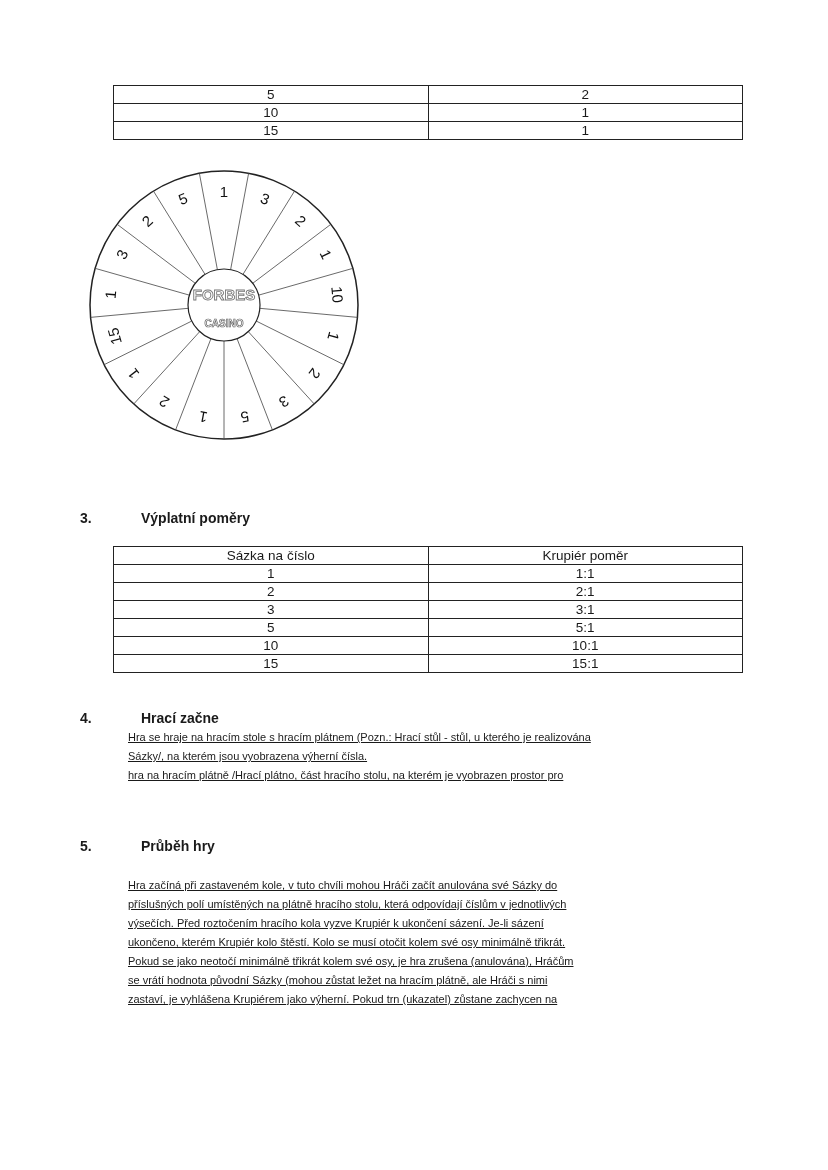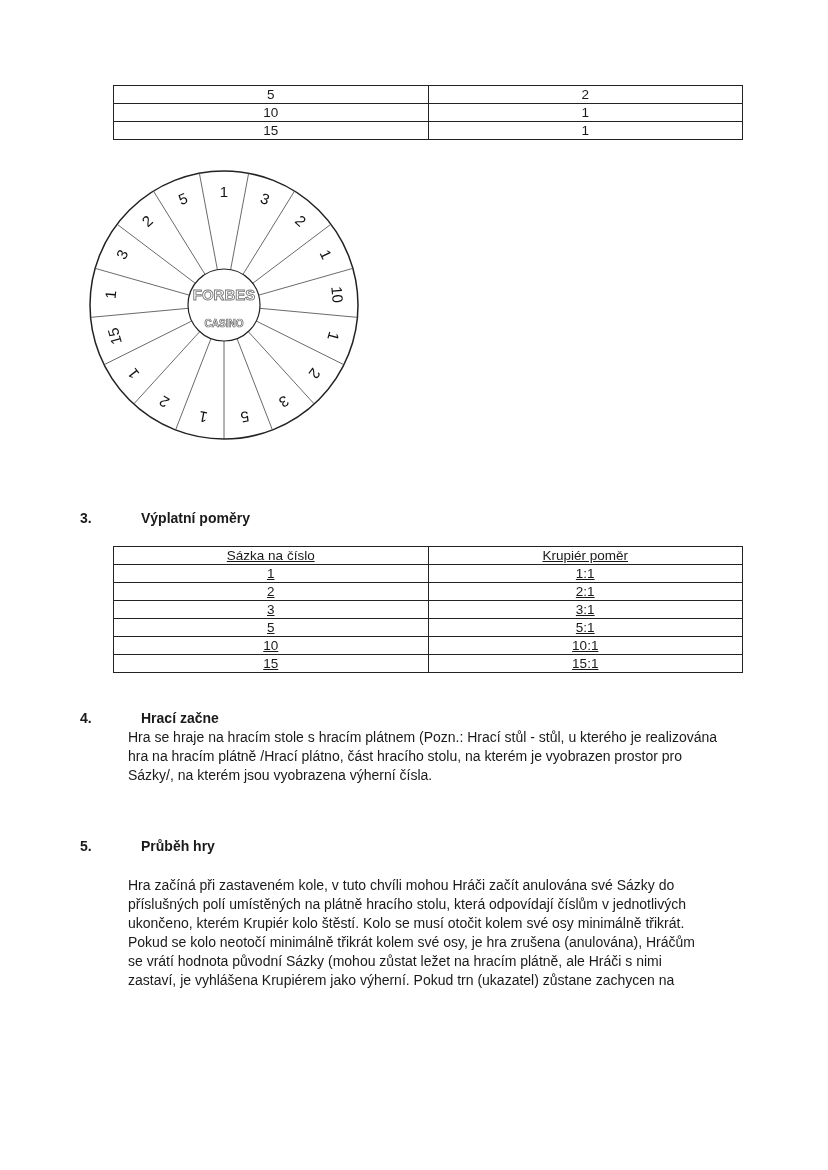--- a/index.html
+++ b/index.html
@@ -3,21 +3,21 @@
 <meta charset="utf-8">
 <style>
   html, body { margin: 0; padding: 0; background: #ffffff; }
   body { width: 828px; height: 1170px; position: relative; font-family: "Liberation Sans", sans-serif; color: #1a1a1a; overflow: hidden; }
   .tbl { position: absolute; left: 113px; width: 630px; border-collapse: collapse; font-size: 13.5px; }
   .tbl td { border: 1px solid #222; text-align: center; height: 17px; padding: 0; line-height: 17px; width: 50%; }
   .wheel { position: absolute; left: 88px; top: 169px; width: 272px; height: 272px; }
   .heading { position: absolute; font-weight: bold; font-size: 14px; }
   .heading .num { position: absolute; left: 0; }
   .heading .title { position: absolute; left: 61px; white-space: nowrap; }
-  .para { position: absolute; left: 128px; width: 620px; font-size: 14px; line-height: 19px; }
+  .para { position: absolute; left: 128px; width: 620px; font-size: 11px; line-height: 19px; text-decoration: underline; }
   .line { display: block; white-space: nowrap; }
 </style>
 </head>
 <body>
 
 <table class="tbl" style="top:85px;">
   <tbody>
     <tr>
       <td>5</td>
       <td>2</td>
@@ -76,21 +76,21 @@
   <circle cx="136" cy="136" r="36" fill="#fff" stroke="#222" stroke-width="1.2"></circle>
   <text x="136" y="131" text-anchor="middle" font-family="Liberation Sans, sans-serif" font-size="15" font-weight="bold" fill="#fff" stroke="#777" stroke-width="0.9">FORBES</text>
   <text x="136" y="158" text-anchor="middle" font-family="Liberation Sans, sans-serif" font-size="10" font-weight="bold" fill="#fff" stroke="#666" stroke-width="0.7">CASINO</text>
 </svg>
 
 <div class="heading" style="left:80px; top:510px;">
   <span class="num">3.</span>
   <span class="title">Výplatní poměry</span>
 </div>
 
-<table class="tbl" style="top:546px;text-decoration:underline;">
+<table class="tbl" style="top:546px;">
   <tbody>
     <tr>
       <td>Sázka na číslo</td>
       <td>Krupiér poměr</td>
     </tr>
     <tr>
       <td>1</td>
       <td>1:1</td>
     </tr>
     <tr>
@@ -115,28 +115,29 @@
     </tr>
   </tbody>
 </table>
 
 <div class="heading" style="left:80px; top:710px;">
   <span class="num">4.</span>
   <span class="title">Hrací začne</span>
 </div>
 <div class="para" style="top:728px;">
   <span class="line">Hra se hraje na hracím stole s hracím plátnem (Pozn.: Hrací stůl - stůl, u kterého je realizována</span>
+  <span class="line">Sázky/, na kterém jsou vyobrazena výherní čísla.</span>
   <span class="line">hra na hracím plátně /Hrací plátno, část hracího stolu, na kterém je vyobrazen prostor pro</span>
-  <span class="line">Sázky/, na kterém jsou vyobrazena výherní čísla.</span>
 </div>
 
 <div class="heading" style="left:80px; top:838px;">
   <span class="num">5.</span>
   <span class="title">Průběh hry</span>
 </div>
 <div class="para" style="top:876px;">
   <span class="line">Hra začíná při zastaveném kole, v tuto chvíli mohou Hráči začít anulována své Sázky do</span>
   <span class="line">příslušných polí umístěných na plátně hracího stolu, která odpovídají číslům v jednotlivých</span>
+  <span class="line">výsečích. Před roztočením hracího kola vyzve Krupiér k ukončení sázení. Je-li sázení</span>
   <span class="line">ukončeno, kterém Krupiér kolo štěstí. Kolo se musí otočit kolem své osy minimálně třikrát.</span>
-  <span class="line">Pokud se kolo neotočí minimálně třikrát kolem své osy, je hra zrušena (anulována), Hráčům</span>
+  <span class="line">Pokud se jako neotočí minimálně třikrát kolem své osy, je hra zrušena (anulována), Hráčům</span>
   <span class="line">se vrátí hodnota původní Sázky (mohou zůstat ležet na hracím plátně, ale Hráči s nimi</span>
   <span class="line">zastaví, je vyhlášena Krupiérem jako výherní. Pokud trn (ukazatel) zůstane zachycen na</span>
 </div>
 
 </body></html>

